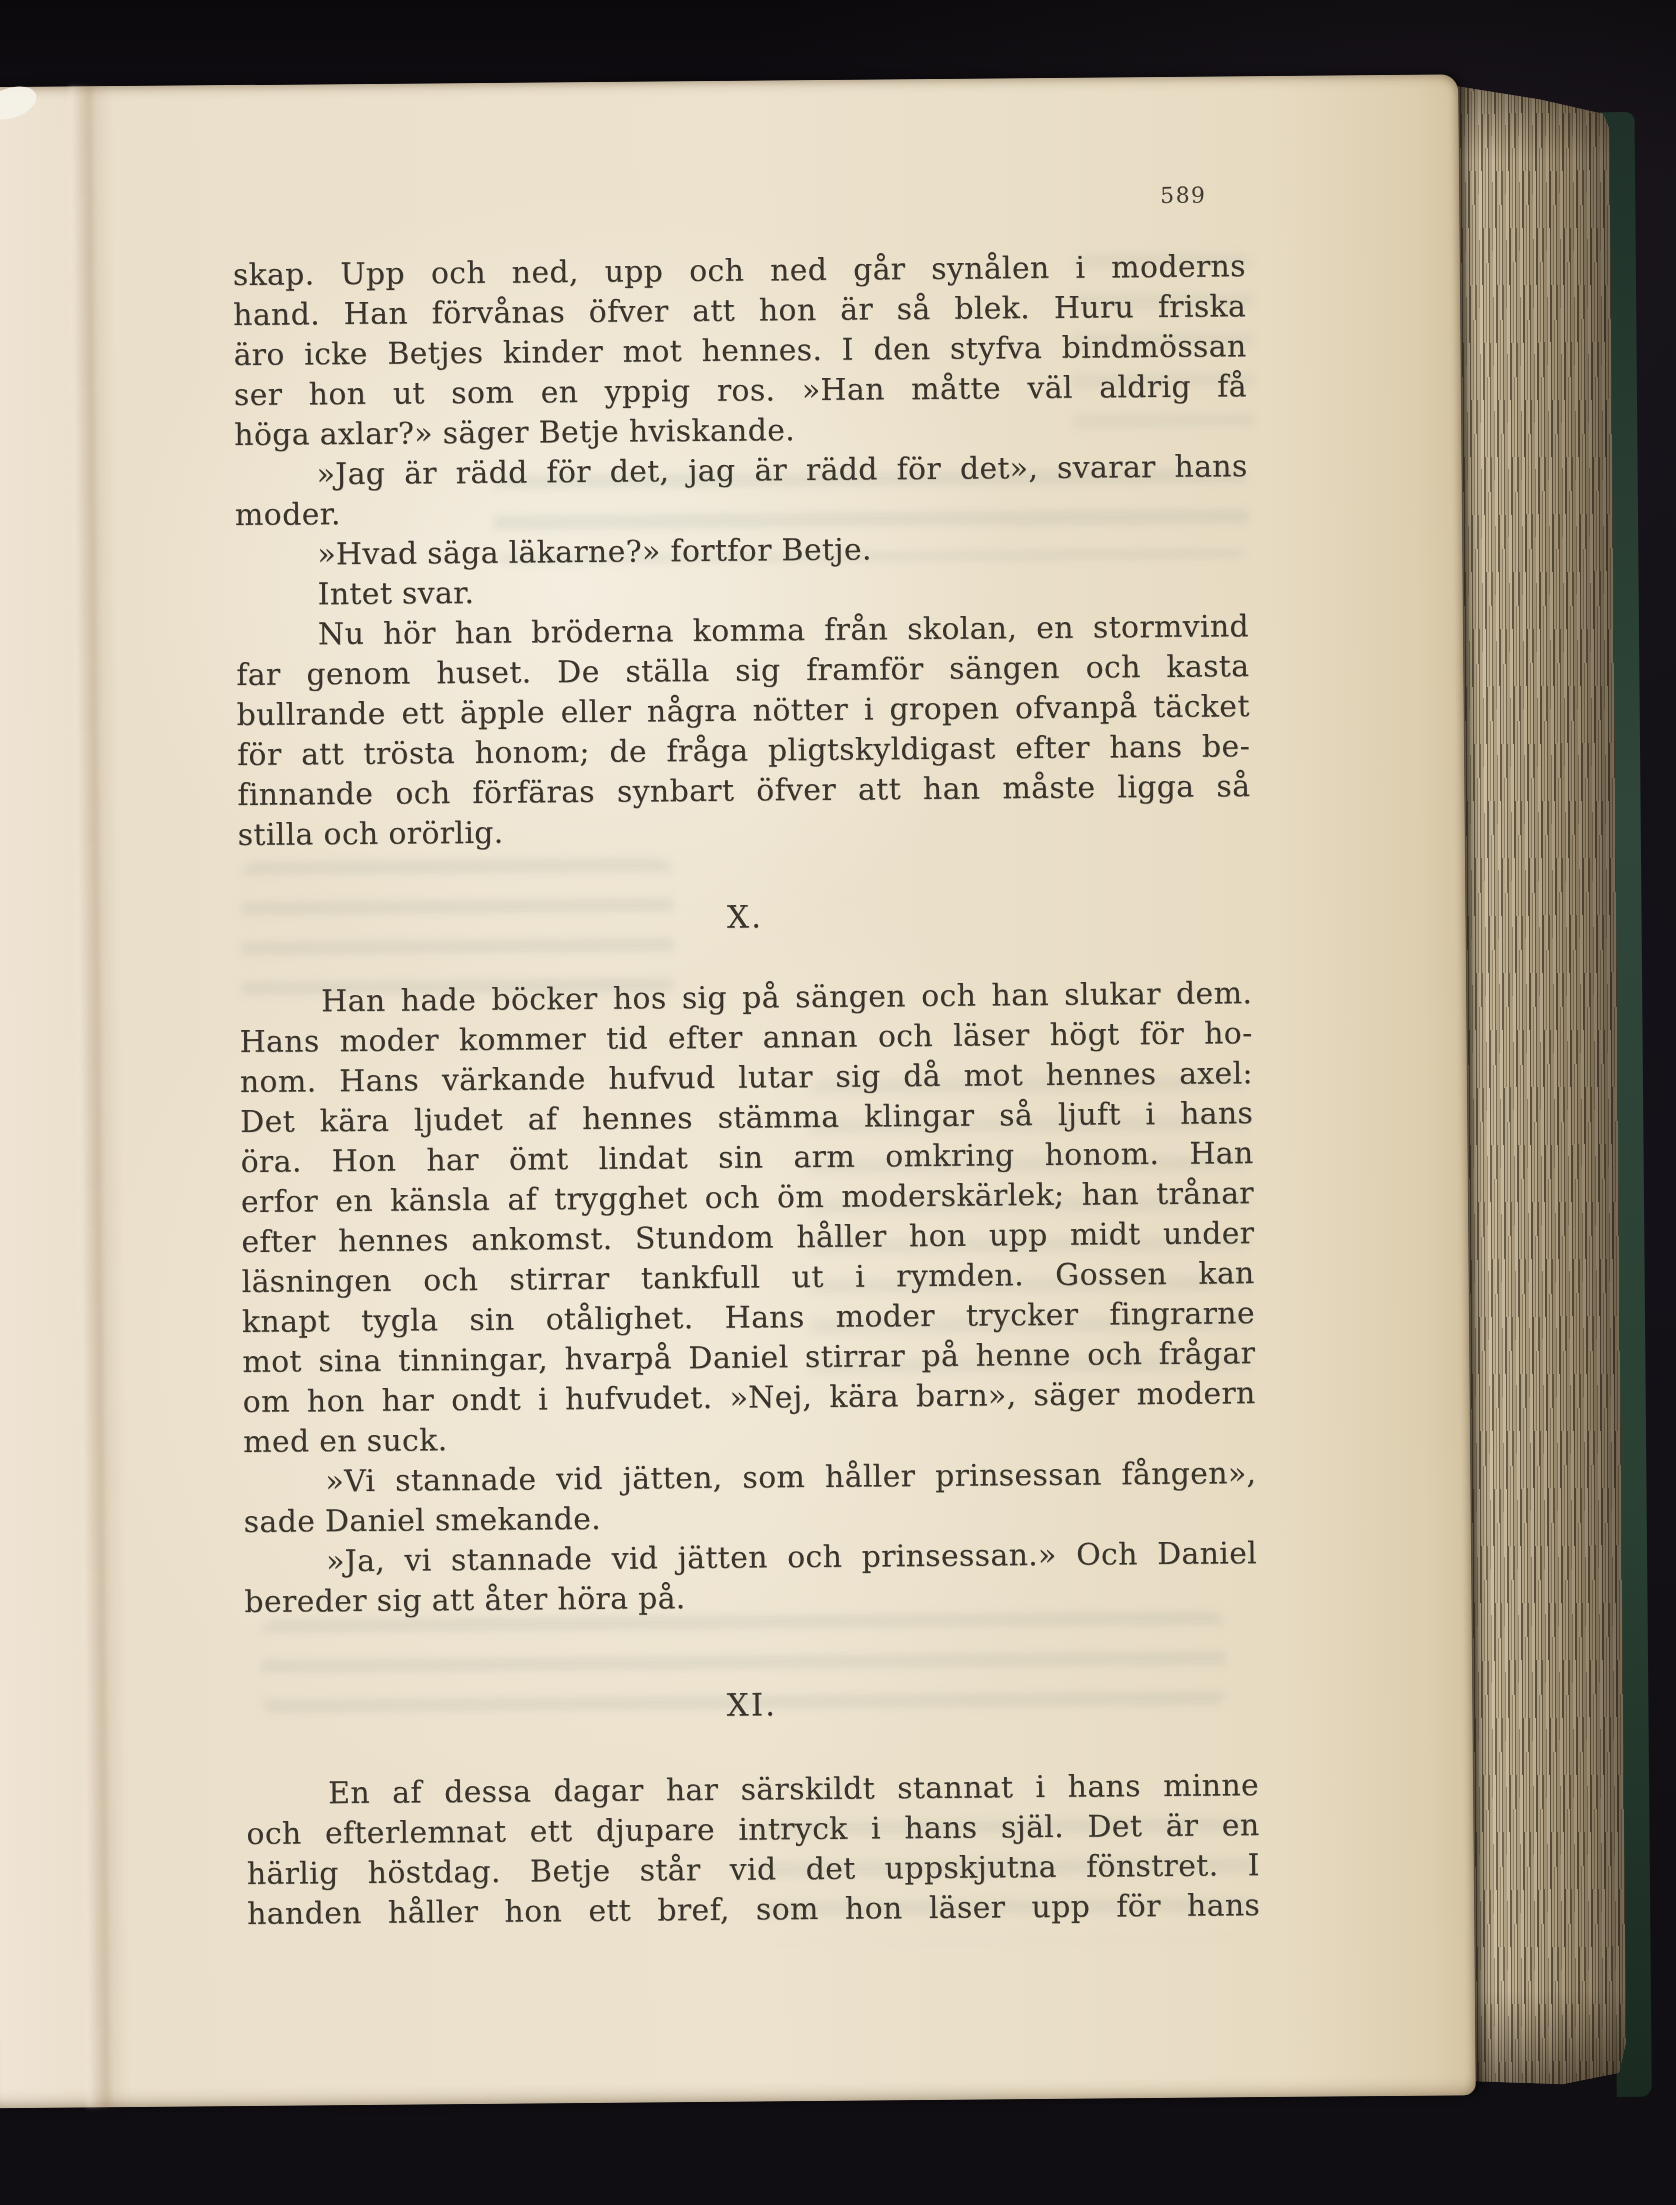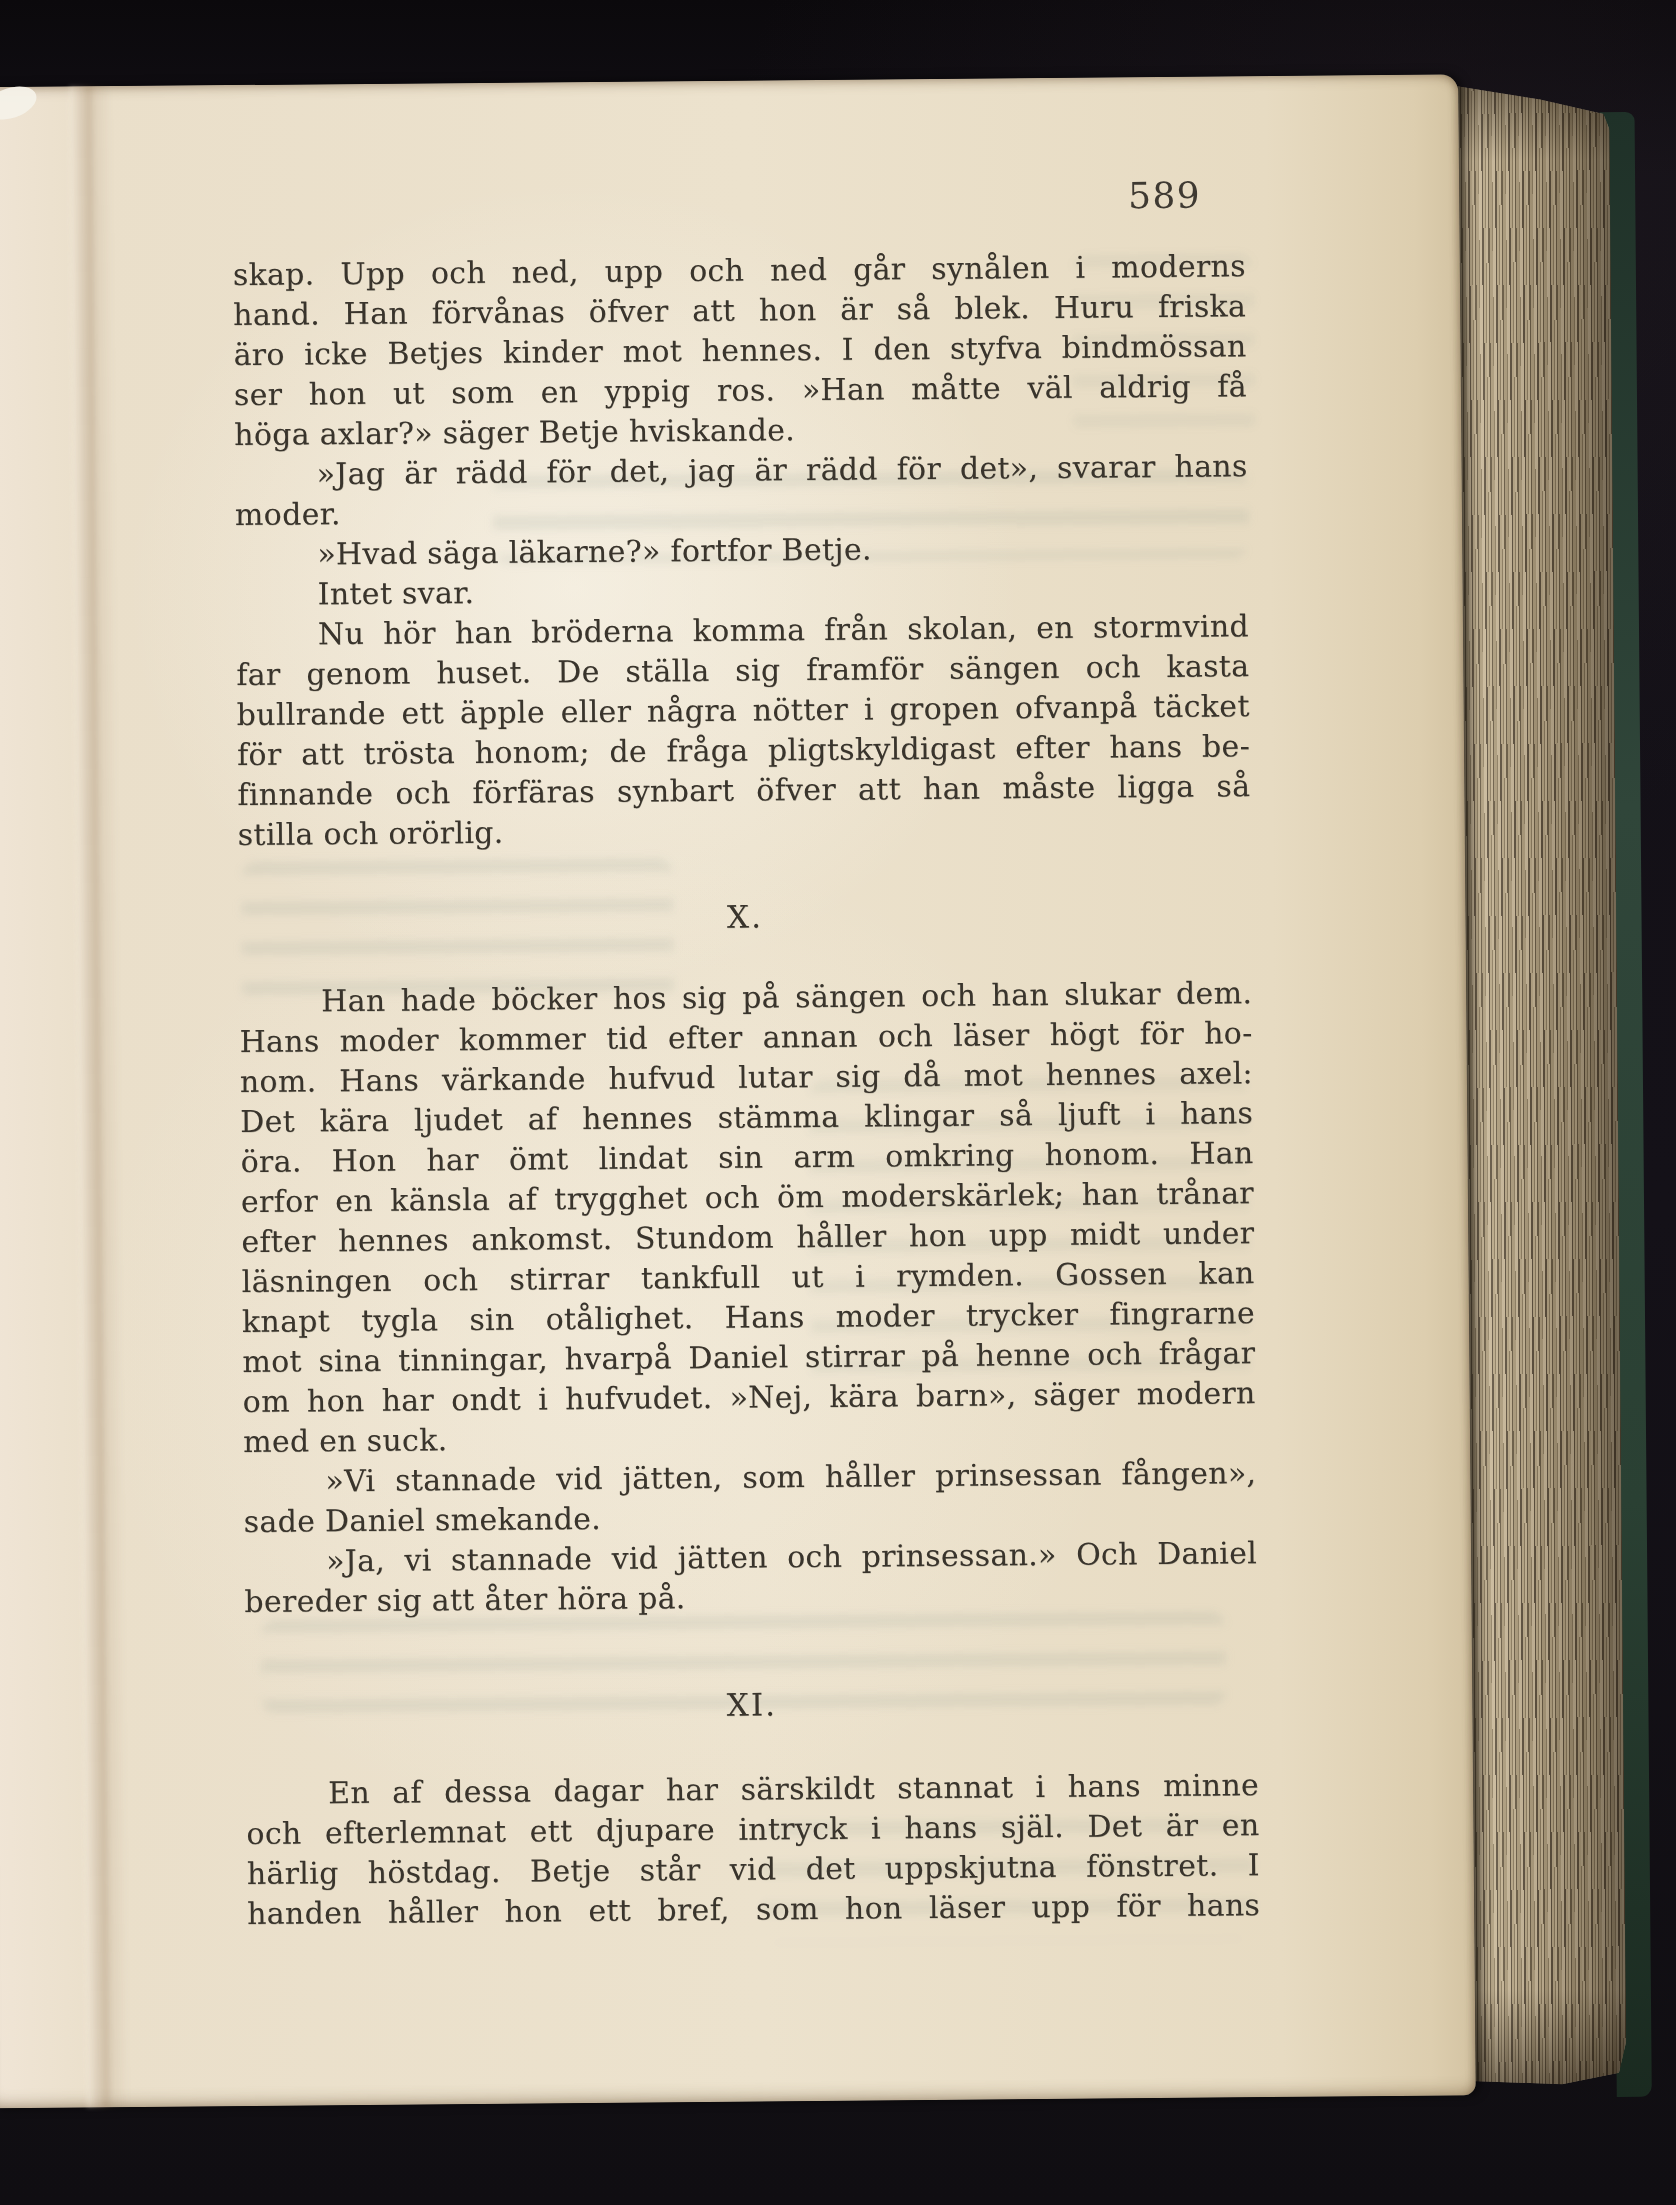--- a/index.html
+++ b/index.html
@@ -50,21 +50,21 @@
       4px 0 9.4px rgba(0,0,0,0.55);
   }
   
   .crease{
     position:absolute;left:93px;top:0;width:43px;height:100%;
     background:linear-gradient(90deg,rgba(250,242,230,0.35) 0%,rgba(125,92,58,0.26) 46%,rgba(125,92,58,0.10) 60%,rgba(125,92,58,0) 100%);
     filter:blur(2px);
   }
   .page-number{
     position:absolute;left:1151px;top:101px;width:78px;
-    font-size:36px;line-height:35px;text-align:left;
+    font-size:22px;line-height:35px;text-align:right;
     color:#3f3a32;letter-spacing:1.3px;
   }
   .textblock{
     position:absolute;left:255px;top:170px;width:1013px;
     font-size:30px;line-height:40px;color:#39342c;
     letter-spacing:0.3px;
     text-shadow:0.3px 0.5px 0.5px rgba(57,52,44,0.30);
   }
   .line{text-align:justify;text-align-last:justify;}
   .line.endline{text-align-last:left;}

